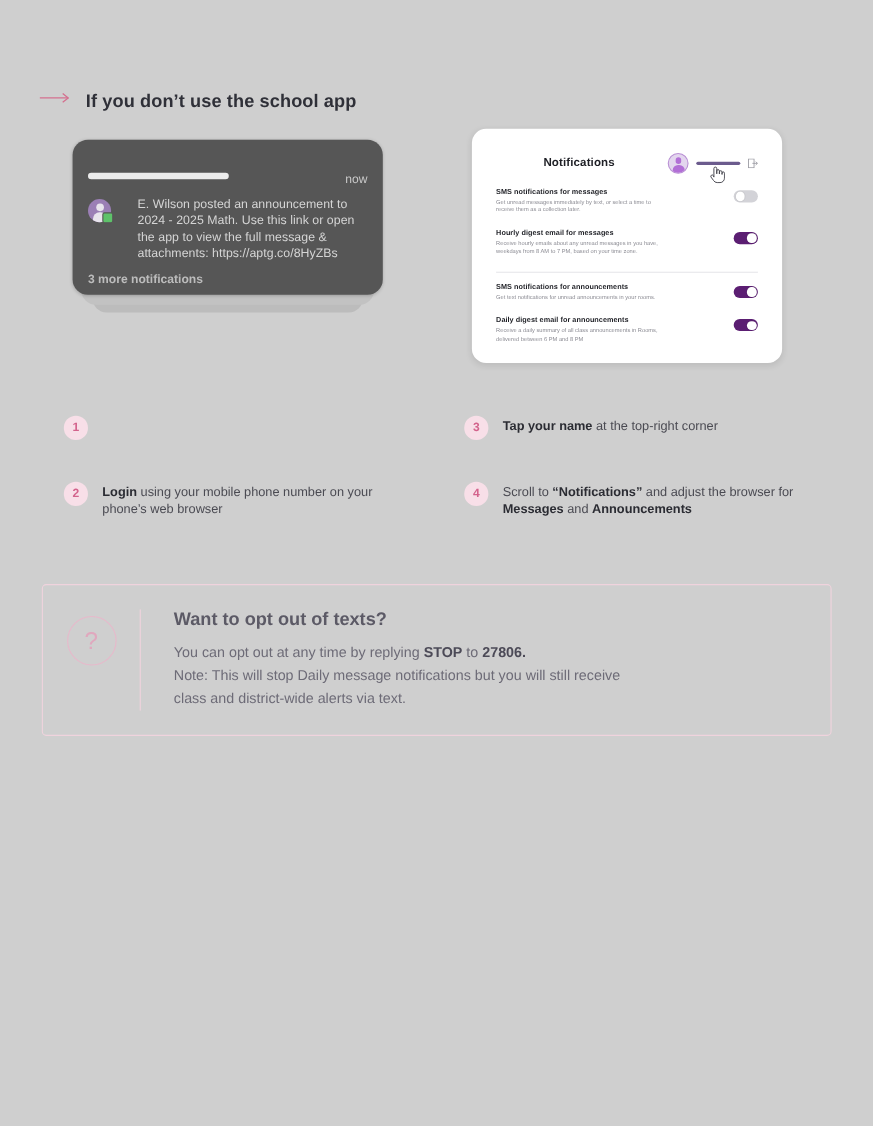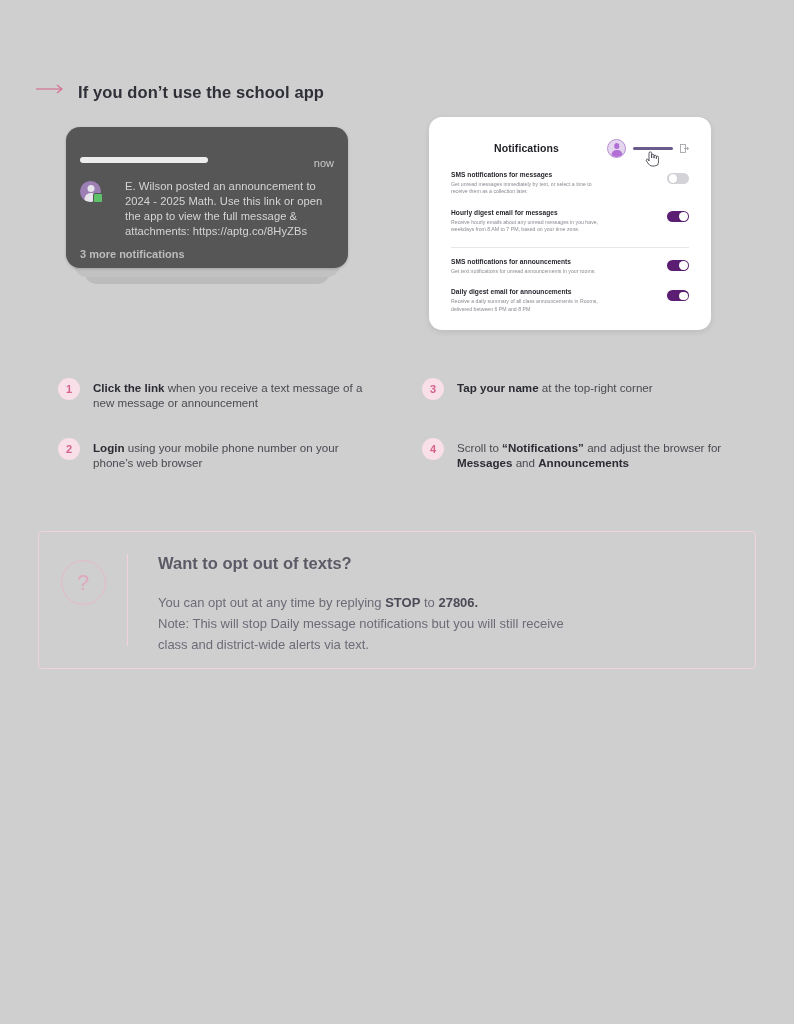--- a/index.html
+++ b/index.html
@@ -357,21 +357,21 @@
     width: 1px;
     align-self: stretch;
     background: #f0d3dd;
     margin: 22px 0;
   }
   .callout-body { padding: 22px 0 0 30px; }
   .callout-title {
     font-size: 16.5px;
     font-weight: bold;
     color: #5c5a66;
-    margin-bottom: 19px;
+    margin-bottom: 9px;
   }
   .callout-line {
     font-size: 13px;
     line-height: 1.63;
     color: #6d6b77;
   }
   .callout-line b { color: #4c4a57; }
 </style>
 </head>
 <body>
@@ -468,23 +468,20 @@
 
 <span class="cursor-hand">
   <svg width="14" height="17" viewBox="0 0 14 17">
     <path d="M4,11 L4,3.2 a1.3,1.3 0 0 1 2.6,0 L6.6,8 L6.6,5.4 a1.2,1.2 0 0 1 2.4,0 L9,8.2 L9,6.4 a1.2,1.2 0 0 1 2.4,0 L11.4,8.6 L11.4,7.4 a1.1,1.1 0 0 1 2.2,0 L13.6,12 a4,4 0 0 1 -4,4 L7,16 a4,4 0 0 1 -3.4,-2 L1.4,11 a1.2,1.2 0 0 1 2,-1.4 z" fill="none" stroke="#4a4a52" stroke-width="0.9" stroke-linejoin="round"></path>
   </svg>
 </span>
 
 <div class="steps">
   <div class="step col-left row-1">
     <span class="step-badge">1</span>
-    <div class="step-text">
-      <b>Click the link</b><span> when you receive a text message of a new message or announcement</span>
-    </div>
   </div>
   <div class="step col-left row-2">
     <span class="step-badge">2</span>
     <div class="step-text">
       <b>Login</b><span> using your mobile phone number on your phone’s web browser</span>
     </div>
   </div>
   <div class="step col-right row-1">
     <span class="step-badge">3</span>
     <div class="step-text">

